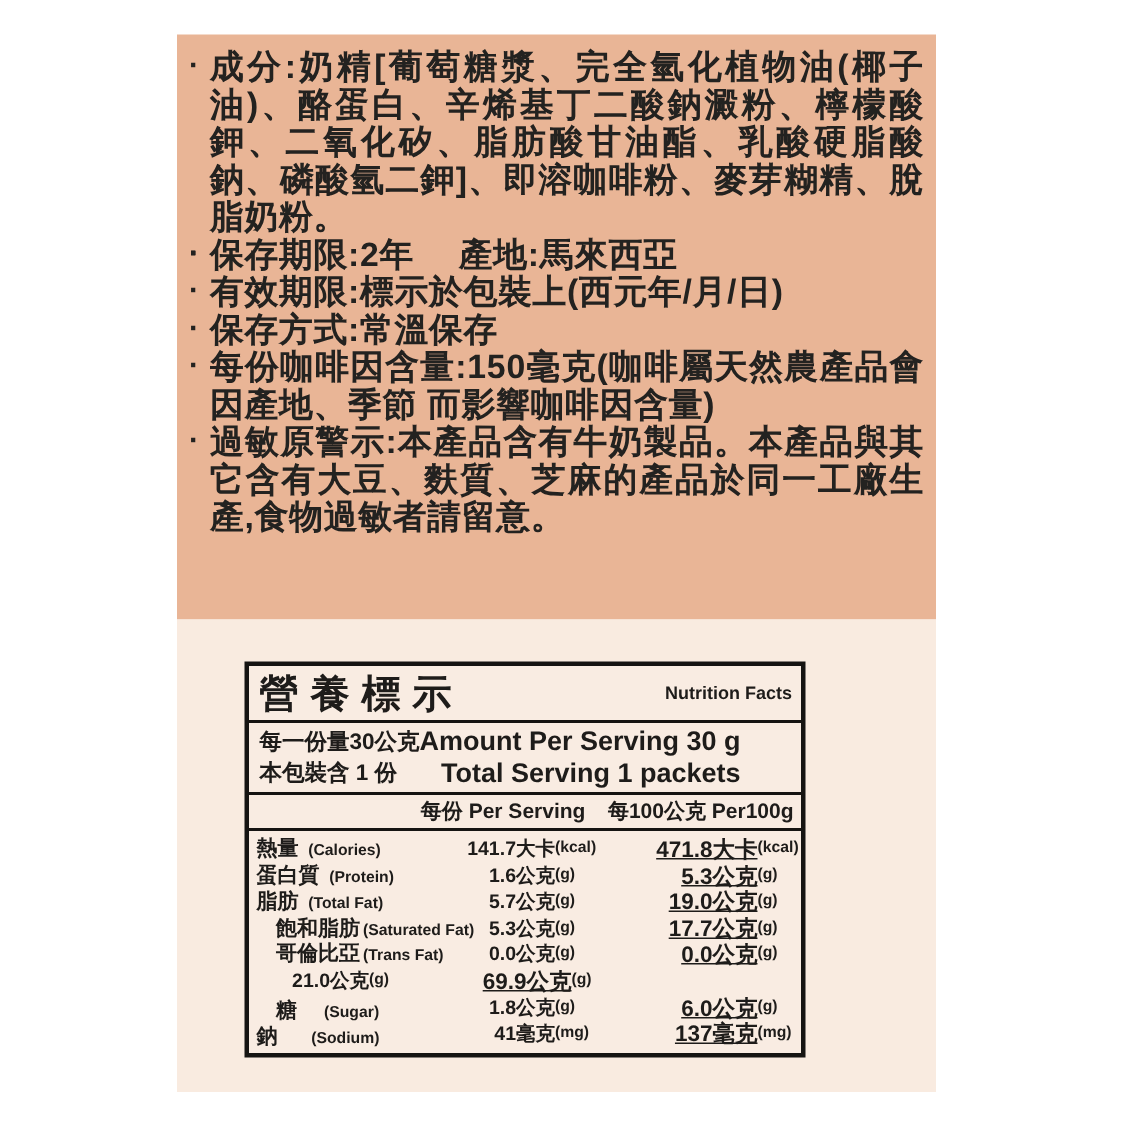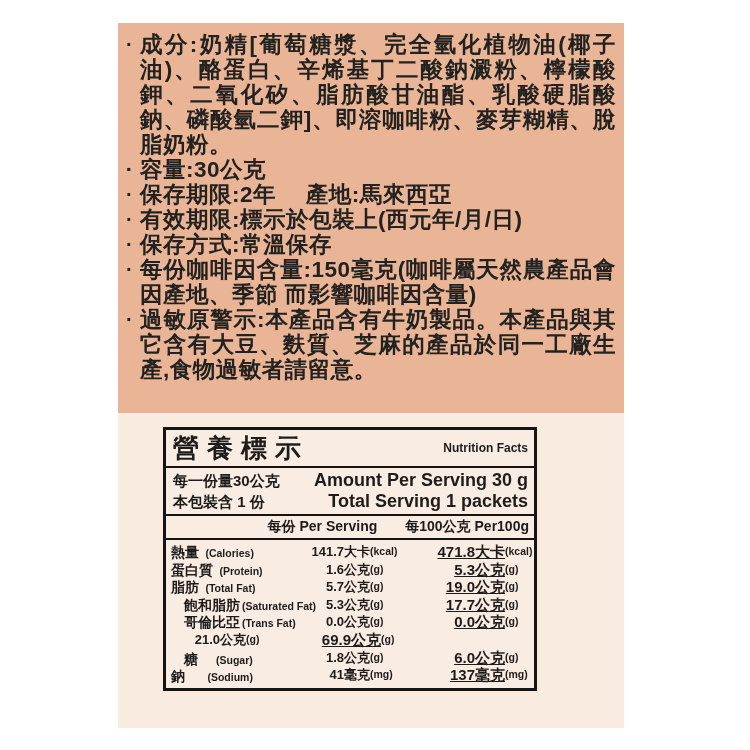--- a/index.html
+++ b/index.html
@@ -52,21 +52,21 @@
     position: relative;
     box-sizing: border-box;
     width: 506px;
     height: 315px;
     background: #f9ebe0;
   }
   
   .nutri-table {
     position: absolute;
     left: 45px;
-    top: 14px;
+    top: 28px;
     box-sizing: border-box;
     width: 374px;
     border: 3px solid #161412;
     background: #f9ece2;
   }
   .nt-title-row {
     display: flex;
     justify-content: space-between;
     align-items: center;
     height: 36px;
@@ -79,21 +79,20 @@
     letter-spacing: 8px;
     white-space: nowrap;
   }
   .nt-title-en {
     font-size: 12px;
     font-weight: 700;
     white-space: nowrap;
   }
   .nt-serving-row {
     display: flex;
-    justify-content: space-between;
     align-items: center;
     height: 46px;
     padding: 0 6px 0 7px;
     border-bottom: 2px solid #161412;
   }
   .nt-serving-left div {
     font-size: 15px;
     font-weight: 700;
     line-height: 21px;
     white-space: nowrap;
@@ -102,21 +101,21 @@
     font-size: 18px;
     font-weight: 700;
     line-height: 21px;
     text-align: right;
     white-space: nowrap;
   }
   .nt-colheader-row {
     display: flex;
     justify-content: flex-end;
     align-items: center;
-    gap: 28px;
+    gap: 15px;
     height: 22px;
     padding-right: 5px;
     border-bottom: 2px solid #161412;
     font-size: 14px;
     font-weight: 700;
     white-space: nowrap;
   }
   .nt-rows {
     padding: 3px 0 4px 0;
   }
@@ -184,21 +183,20 @@
     <div class="info-panel">
       <div class="info-item">
         <span class="bullet">·</span>
         <span>成分:奶精[葡萄糖漿、完全氫化植物油(椰子油)、酪蛋白、辛烯基丁二酸鈉澱粉、檸檬酸鉀、二氧化矽、脂肪酸甘油酯、乳酸硬脂酸鈉、磷酸氫二鉀]、即溶咖啡粉、麥芽糊精、脫脂奶粉。</span>
       </div>
       <div class="info-item">
         <span class="bullet">·</span>
       </div>
       <div class="info-item">
         <span class="bullet">·</span>
-        <span>容量:30公克</span>
       </div>
       <div class="info-item">
         <span class="bullet">·</span>
         <span>保存期限:2年　 產地:馬來西亞</span>
       </div>
       <div class="info-item">
         <span class="bullet">·</span>
         <span>有效期限:標示於包裝上(西元年/月/日)</span>
       </div>
       <div class="info-item">

